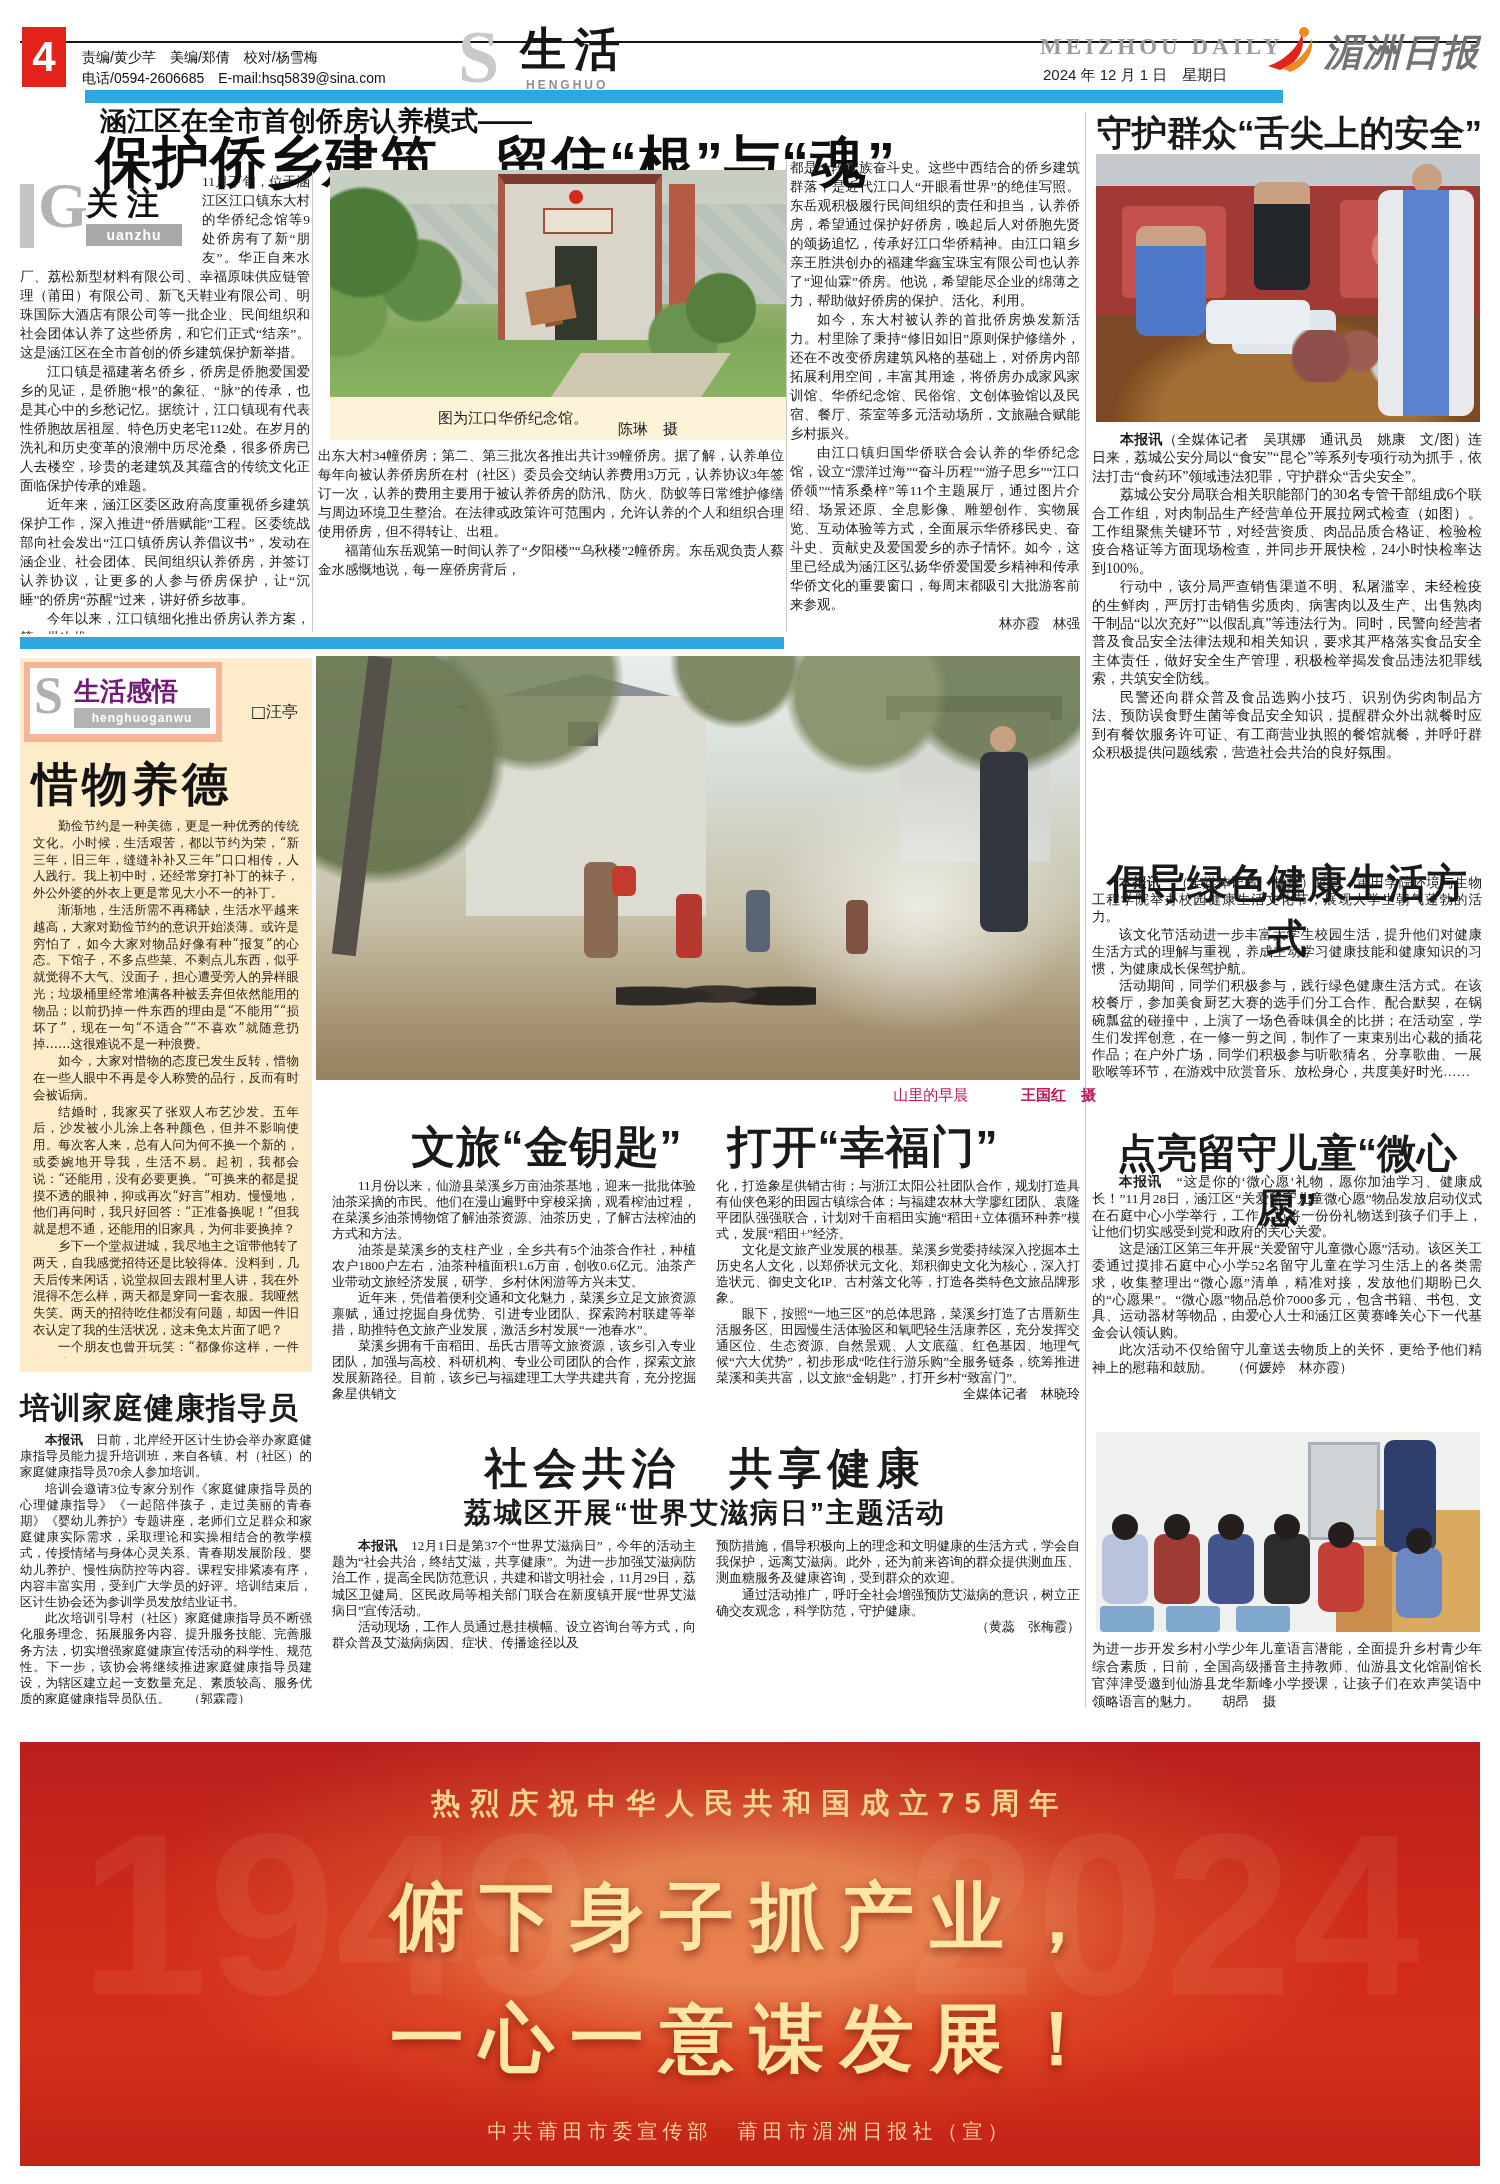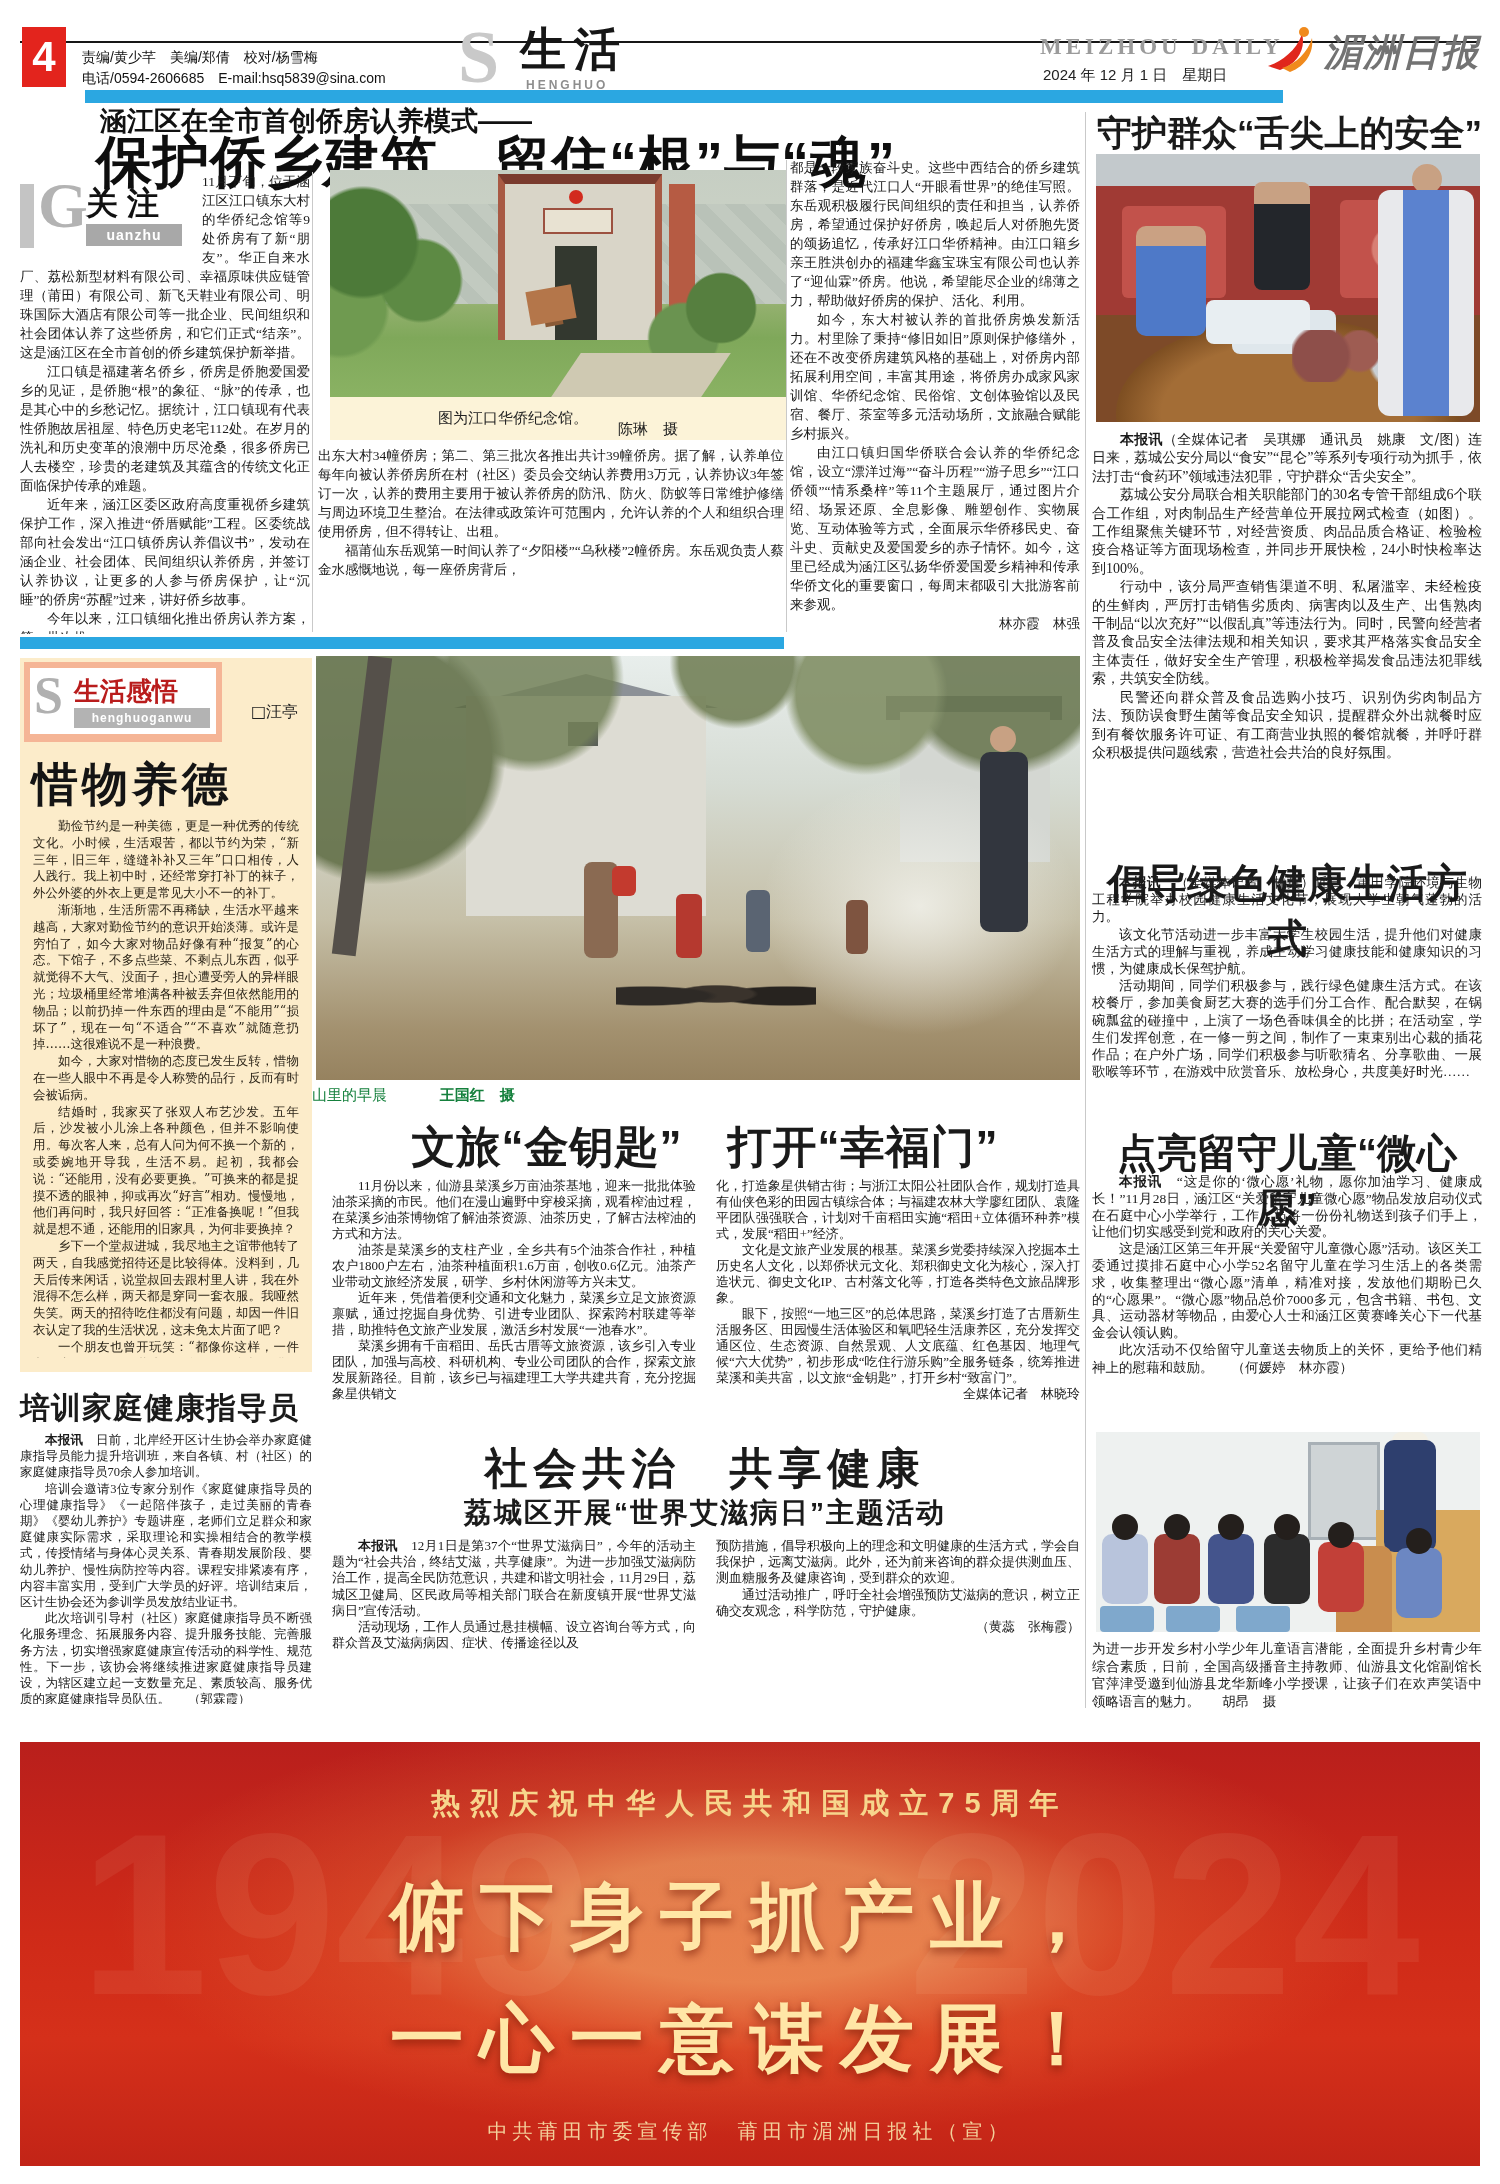--- a/index.html
+++ b/index.html
@@ -65,21 +65,21 @@
   .p1-path{position:absolute;left:236px;bottom:0;width:150px;height:44px;background:#cfc9b2;transform:skewX(-34deg);}
   .photo1-cap{width:456px;height:43px;background:#fcf3d8;display:flex;align-items:center;justify-content:center;
       gap:30px;font:15px "DejaVu Serif",serif;color:#222;}
   .photo1-cap .credit{font-weight:400;margin-top:21px;}
   .bar-left{left:20px;top:637px;width:764px;height:12px;background:#2ba7e1;}
   
   .essay-panel{left:20px;top:658px;width:292px;height:714px;background:#fcecca;}
   .essay-accent{position:absolute;left:4px;top:4px;width:198px;height:80px;background:#f5b596;}
   .essay-logo{position:absolute;left:10px;top:10px;width:186px;height:66px;background:#fff;}
   .essay-logo .s{position:absolute;left:4px;top:2px;font:700 52px/1 "Liberation Serif",serif;color:#b0b0b0;}
-  .essay-logo .cn{position:absolute;left:44px;top:6px;font:900 26px "Liberation Sans",sans-serif;color:#b91c1c;}
+  .essay-logo .cn{position:absolute;left:44px;top:6px;font:900 26px "Liberation Sans",sans-serif;color:#701a75;}
   .essay-logo .chip{position:absolute;left:44px;top:40px;width:136px;height:20px;background:#b3b3b3;color:#fff;
       font:700 12px/20px "Liberation Sans",sans-serif;text-align:center;letter-spacing:1px;}
   .essay-author{position:absolute;right:14px;top:44px;font:16px "DejaVu Serif",serif;color:#222;}
   .essay-title{position:absolute;left:12px;top:96px;font:900 46px "Liberation Sans",sans-serif;color:#141414;letter-spacing:4px;}
   .essay-body{position:absolute;left:13px;top:160px;width:266px;height:540px;overflow:hidden;text-align:justify;
       font:12.5px/16.8px "DejaVu Serif",serif;color:#2b2418;}
   .essay-body p{margin:0;text-indent:2em;}
   
   .training-title{left:20px;top:1388px;font:900 30px "Liberation Sans",sans-serif;letter-spacing:1px;}
   .training-body{left:20px;top:1432px;width:292px;height:272px;font:12.5px/16.2px "Liberation Serif",serif;}
@@ -105,21 +105,21 @@
   .p3-fig3{position:absolute;left:430px;top:234px;width:24px;height:62px;background:#5a6472;border-radius:6px;}
   .p3-fig5{position:absolute;left:530px;top:244px;width:22px;height:54px;background:#7e5440;border-radius:6px;}
   .p3-fig4{position:absolute;right:52px;top:96px;width:48px;height:180px;background:#32363e;border-radius:10px;}
   .p3-head4{position:absolute;right:64px;top:70px;width:26px;height:26px;border-radius:50%;background:#c8a183;}
   .p3-dogs{position:absolute;left:300px;top:316px;width:200px;height:40px;background:
       radial-gradient(ellipse at 15% 60%,#2e2a26 0 26%,transparent 30%),
       radial-gradient(ellipse at 50% 55%,#3a332c 0 26%,transparent 30%),
       radial-gradient(ellipse at 85% 60%,#27231f 0 26%,transparent 30%);}
   .p3-haze{position:absolute;right:0;top:120px;width:320px;height:260px;background:
       radial-gradient(ellipse,rgba(242,242,236,.85),transparent 70%);}
-  .photo3-cap{left:312px;top:1086px;width:764px;text-align:left;font:15px "DejaVu Serif",serif;color:#15803d;}
+  .photo3-cap{left:332px;top:1086px;width:764px;text-align:right;font:15px "DejaVu Serif",serif;color:#be185d;}
   .photo3-cap .credit{font-weight:700;margin-left:48px;}
   
   .tourism-title{left:330px;top:1118px;width:750px;text-align:center;
       font:900 44px "Liberation Sans",sans-serif;letter-spacing:1px;}
   .tourism-col1{left:332px;top:1178px;width:364px;height:258px;font:13px/16px "Liberation Serif",serif;}
   .tourism-col2{left:716px;top:1178px;width:364px;height:258px;font:13px/16px "Liberation Serif",serif;}
   .aids-title{left:330px;top:1440px;width:750px;text-align:center;font:900 43px "Liberation Sans",sans-serif;letter-spacing:6px;}
   .aids-sub{left:330px;top:1494px;width:750px;text-align:center;font:700 28px "Liberation Sans",sans-serif;letter-spacing:2px;}
   .aids-col1{left:332px;top:1538px;width:364px;height:166px;font:13px/16.2px "Liberation Serif",serif;}
   .aids-col2{left:716px;top:1538px;width:364px;height:166px;font:13px/16.2px "Liberation Serif",serif;}

